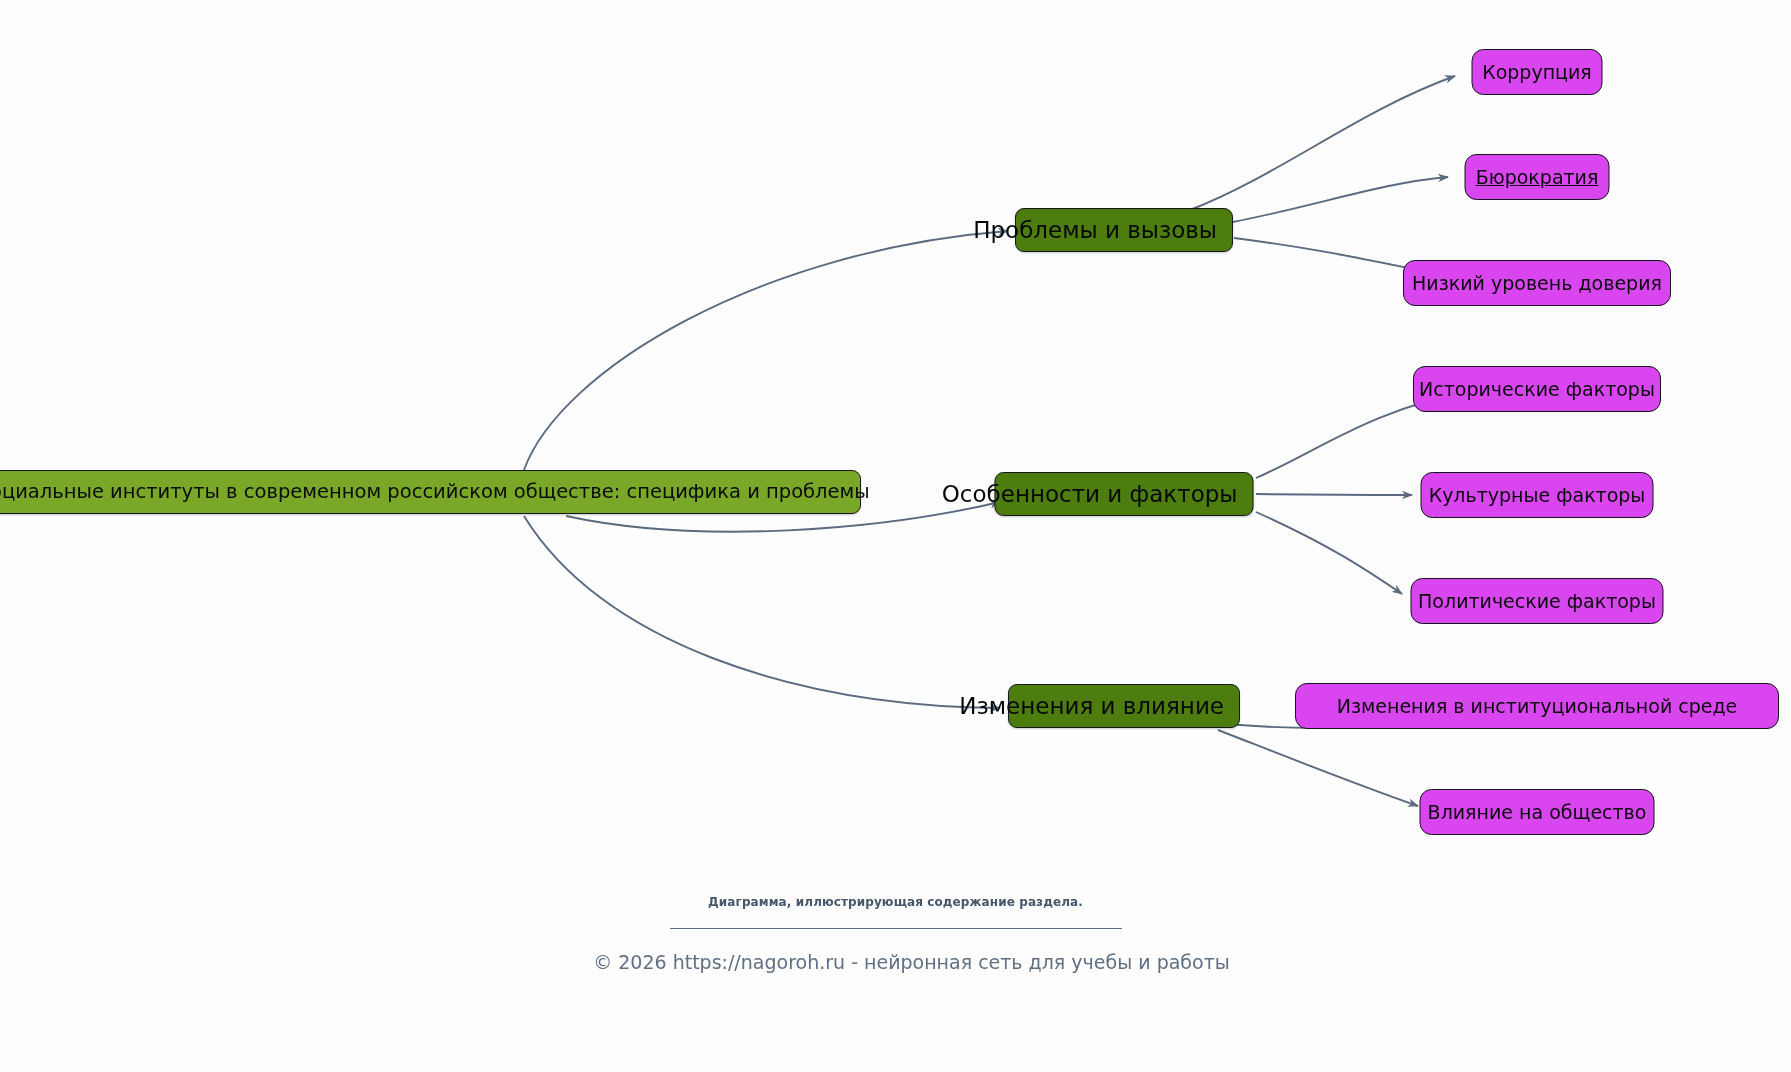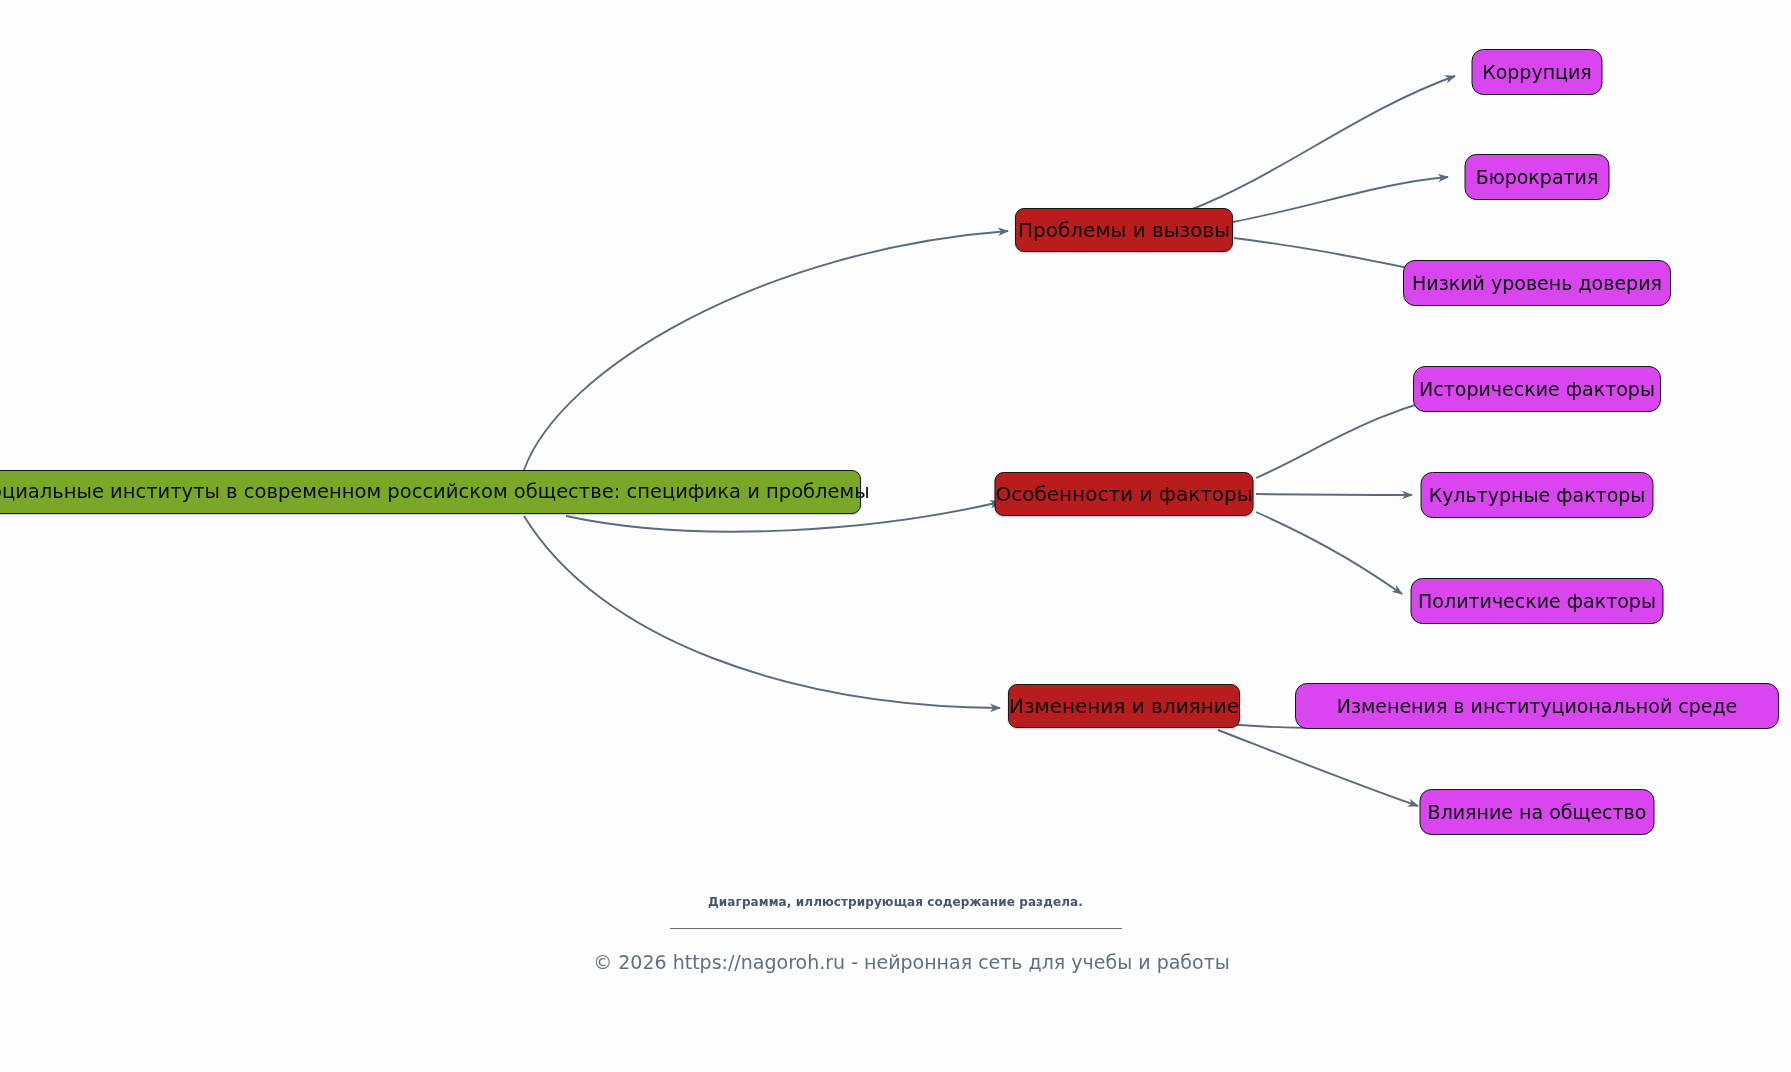--- a/index.html
+++ b/index.html
@@ -54,27 +54,28 @@
     background: #79a828;
     border: 1.6px solid #16191c;
     border-radius: 9px;
     color: #0b0c0d;
     font-size: 19.5px;
     padding: 0 14px;
     box-shadow: 0 1px 2px rgba(0,0,0,0.22);
   }
 
   .node-branch {
-    background: #b91c1c;
+    background: #4d7c0f;
     border: 1.6px solid #16191c;
     border-radius: 9px;
     color: #07080a;
-    font-size: 20px;
+    font-size: 23px;
     padding: 0 15px;
     box-shadow: 0 1px 2px rgba(0,0,0,0.22);
+    justify-content: flex-end;
   }
 
   .node-leaf {
     background: #d946ef;
     border: 1.7px solid #131619;
     border-radius: 12px;
     color: #0b0c0d;
     font-size: 19px;
     padding: 0 20px;
   }
@@ -144,21 +145,21 @@
   </div>
 
   <div class="node node-branch" style="left:1124px; top:230px; width:218px; height:44px;">
     <span class="node-label">Проблемы и вызовы</span>
   </div>
 
   <div class="node node-leaf" style="left:1537px; top:72px; width:131px; height:46px;">
     <span class="node-label">Коррупция</span>
   </div>
 
-  <div class="node node-leaf" style="left:1537px; top:177px; width:145px; height:46px;">
+  <div class="node node-leaf" style="left:1537px; top:177px; width:145px; height:46px;text-decoration:underline;">
     <span class="node-label">Бюрократия</span>
   </div>
 
   <div class="node node-leaf" style="left:1537px; top:283px; width:268px; height:46px;">
     <span class="node-label">Низкий уровень доверия</span>
   </div>
 
   <div class="node node-branch" style="left:1124px; top:494px; width:259px; height:44px;">
     <span class="node-label">Особенности и факторы</span>
   </div>

